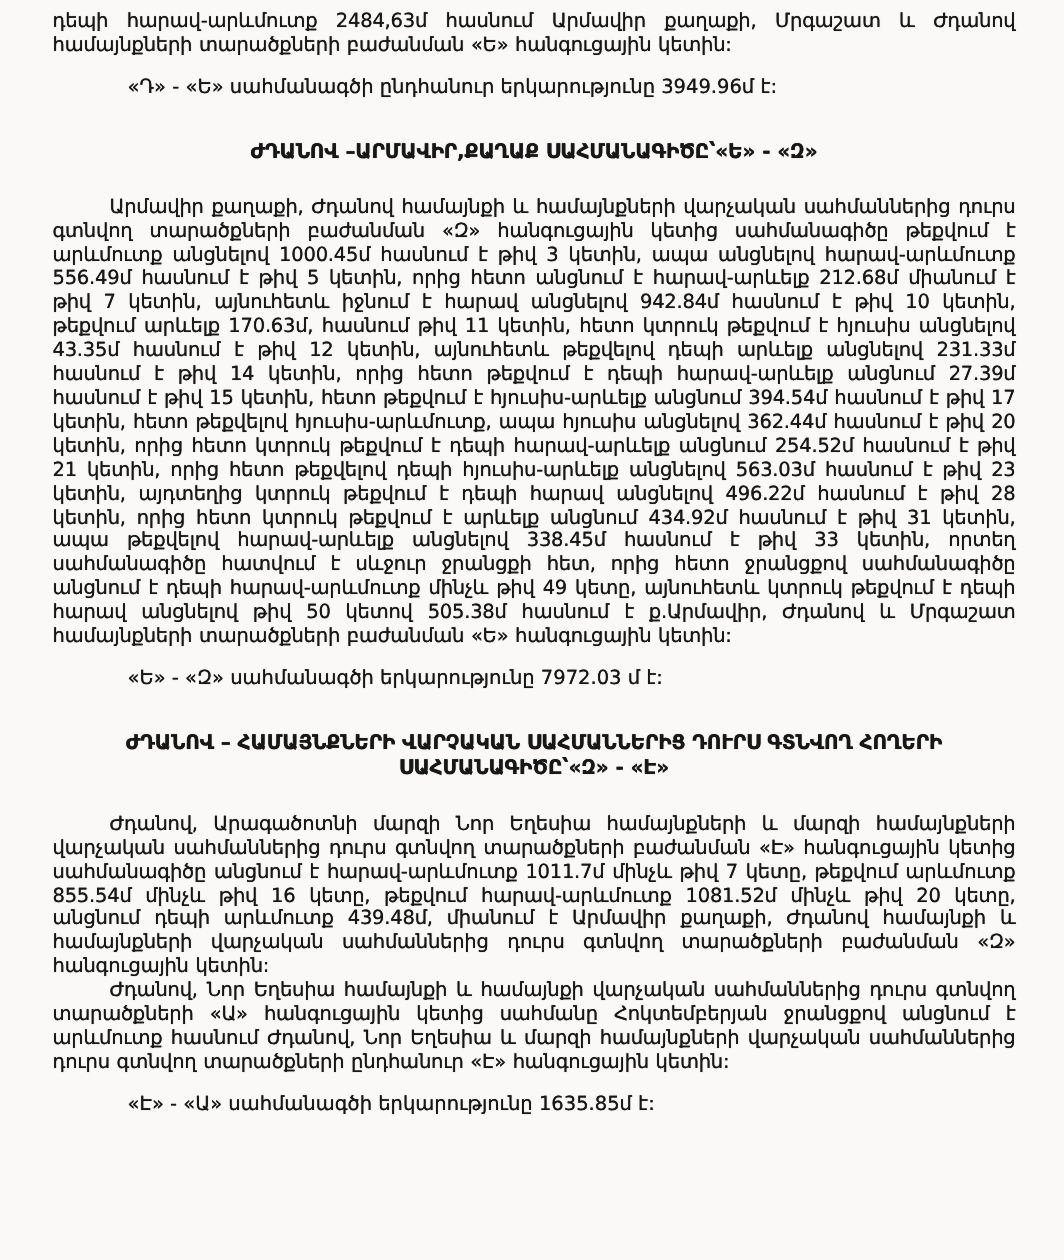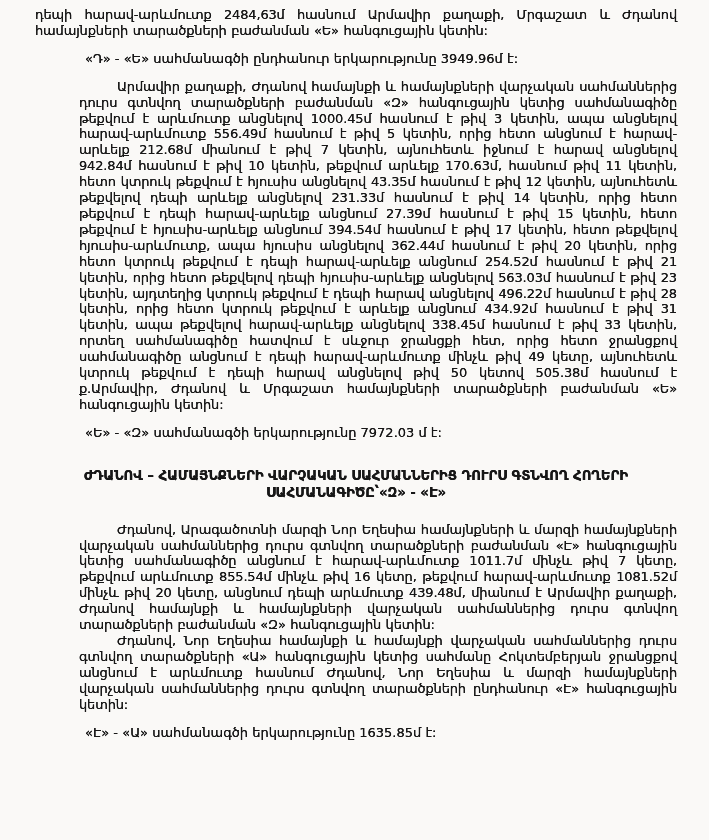--- a/index.html
+++ b/index.html
@@ -25,21 +25,20 @@
   .body-text {
     margin: 0;
     font-size: 13px;
     line-height: 15.9px;
     text-align: justify;
     letter-spacing: -0.15px;
     word-spacing: 0.5px;
   }
   .first-indent {
     text-indent: 38px;
-    margin-left: 44px;
   }
   .length-line {
     margin: 12px;
     font-size: 13px;
     line-height: 15.9px;
     text-indent: 38px;
     text-align: left;
   }
   .heading {
     margin: 26px 10px 21px 10px;
@@ -51,20 +50,21 @@
   }
 </style>
 </head>
 <body>
 
 <div class="page">
 
   <p class="body-text">դեպի հարավ-արևմուտք 2484,63մ հասնում Արմավիր քաղաքի, Մրգաշատ և Ժդանով համայնքների տարածքների բաժանման «Ե» հանգուցային կետին:</p>
   <p class="length-line">«Դ» - «Ե» սահմանագծի ընդհանուր երկարությունը 3949.96մ է:</p>
 
+  <h2 class="heading">ԺԴԱՆՈՎ –ԱՐՄԱՎԻՐ,ՔԱՂԱՔ ՍԱՀՄԱՆԱԳԻԾԸ՝«Ե» - «Զ»</h2>
   <p class="body-text first-indent">Արմավիր քաղաքի, Ժդանով համայնքի և համայնքների վարչական սահմաններից դուրս գտնվող տարածքների բաժանման «Զ» հանգուցային կետից սահմանագիծը թեքվում է արևմուտք անցնելով 1000.45մ հասնում է թիվ 3 կետին, ապա անցնելով հարավ-արևմուտք 556.49մ հասնում է թիվ 5 կետին, որից հետո անցնում է հարավ-արևելք 212.68մ միանում է թիվ 7 կետին, այնուհետև իջնում է հարավ անցնելով 942.84մ հասնում է թիվ 10 կետին, թեքվում արևելք 170.63մ, հասնում թիվ 11 կետին, հետո կտրուկ թեքվում է հյուսիս անցնելով 43.35մ հասնում է թիվ 12 կետին, այնուհետև թեքվելով դեպի արևելք անցնելով 231.33մ հասնում է թիվ 14 կետին, որից հետո թեքվում է դեպի հարավ-արևելք անցնում 27.39մ հասնում է թիվ 15 կետին, հետո թեքվում է հյուսիս-արևելք անցնում 394.54մ հասնում է թիվ 17 կետին, հետո թեքվելով հյուսիս-արևմուտք, ապա հյուսիս անցնելով 362.44մ հասնում է թիվ 20 կետին, որից հետո կտրուկ թեքվում է դեպի հարավ-արևելք անցնում 254.52մ հասնում է թիվ 21 կետին, որից հետո թեքվելով դեպի հյուսիս-արևելք անցնելով 563.03մ հասնում է թիվ 23 կետին, այդտեղից կտրուկ թեքվում է դեպի հարավ անցնելով 496.22մ հասնում է թիվ 28 կետին, որից հետո կտրուկ թեքվում է արևելք անցնում 434.92մ հասնում է թիվ 31 կետին, ապա թեքվելով հարավ-արևելք անցնելով 338.45մ հասնում է թիվ 33 կետին, որտեղ սահմանագիծը հատվում է սևջուր ջրանցքի հետ, որից հետո ջրանցքով սահմանագիծը անցնում է դեպի հարավ-արևմուտք մինչև թիվ 49 կետը, այնուհետև կտրուկ թեքվում է դեպի հարավ անցնելով թիվ 50 կետով 505.38մ հասնում է ք.Արմավիր, Ժդանով և Մրգաշատ համայնքների տարածքների բաժանման «Ե» հանգուցային կետին:</p>
   <p class="length-line">«Ե» - «Զ» սահմանագծի երկարությունը 7972.03 մ է:</p>
 
   <h2 class="heading">ԺԴԱՆՈՎ – ՀԱՄԱՅՆՔՆԵՐԻ ՎԱՐՉԱԿԱՆ ՍԱՀՄԱՆՆԵՐԻՑ ԴՈՒՐՍ ԳՏՆՎՈՂ ՀՈՂԵՐԻ ՍԱՀՄԱՆԱԳԻԾԸ՝«Զ» - «Է»</h2>
   <p class="body-text first-indent">Ժդանով, Արագածոտնի մարզի Նոր Եղեսիա համայնքների և մարզի համայնքների վարչական սահմաններից դուրս գտնվող տարածքների բաժանման «Է» հանգուցային կետից սահմանագիծը անցնում է հարավ-արևմուտք 1011.7մ մինչև թիվ 7 կետը, թեքվում արևմուտք 855.54մ մինչև թիվ 16 կետը, թեքվում հարավ-արևմուտք 1081.52մ մինչև թիվ 20 կետը, անցնում դեպի արևմուտք 439.48մ, միանում է Արմավիր քաղաքի, Ժդանով համայնքի և համայնքների վարչական սահմաններից դուրս գտնվող տարածքների բաժանման «Զ» հանգուցային կետին:</p>
 
   <p class="body-text first-indent">Ժդանով, Նոր Եղեսիա համայնքի և համայնքի վարչական սահմաններից դուրս գտնվող տարածքների «Ա» հանգուցային կետից սահմանը Հոկտեմբերյան ջրանցքով անցնում է արևմուտք հասնում Ժդանով, Նոր Եղեսիա և մարզի համայնքների վարչական սահմաններից դուրս գտնվող տարածքների ընդհանուր «Է» հանգուցային կետին:</p>
   <p class="length-line">«Է» - «Ա» սահմանագծի երկարությունը 1635.85մ է:</p>
 
 </div>

